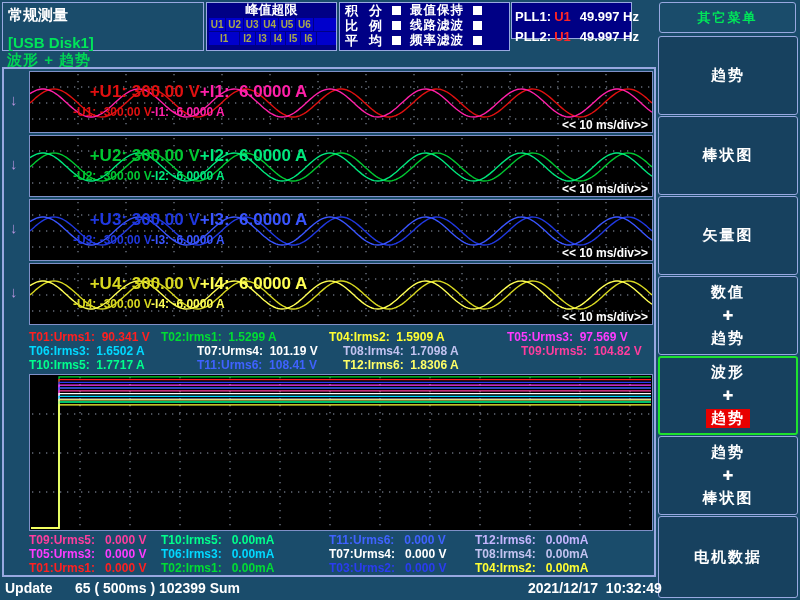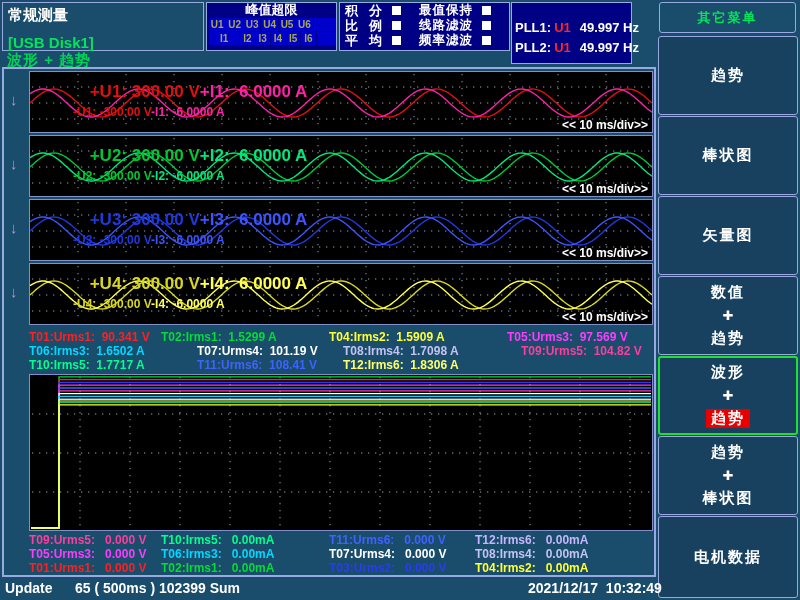--- a/index.html
+++ b/index.html
@@ -11,21 +11,21 @@
   
   .mode-title{left:5px;top:3px;font-size:15px;color:#fff;}
   .usb{left:5px;top:31px;font-size:15px;color:#00e55a;}
   .peak-title{text-align:center;font-size:13px;color:#fff;line-height:14px;}
   .cellrow{display:flex;gap:1px;margin:1px 0 0 2px;}
   .cell{width:17px;height:13px;background:#0000cc;color:#a8a84c;font-size:10px;
     text-align:center;line-height:13px;overflow:hidden;}
   .flt-row{display:flex;align-items:center;height:15px;padding:0 5px;color:#fff;font-size:13px;}
   .zh1{width:16px;}.zh2{width:16px;margin-left:8px;}
   .chk{display:inline-block;width:9px;height:9px;background:#fff;margin-left:7px;}
-  .flabel{width:56px;margin-left:18px;font-size:12.5px;letter-spacing:1px;white-space:nowrap;}
+  .flabel{width:56px;margin-left:9px;font-size:12.5px;letter-spacing:1px;white-space:nowrap;}
   .pll-row{display:flex;align-items:center;height:20px;padding:0 3px;font-size:13px;color:#fff;white-space:pre;}
   .pll-src{color:#ff2525;margin-left:3px;}
   .pll-val{margin-left:9px;}
   
   .menu-title{left:659px;top:2px;width:137px;height:31px;border:1px solid #98a8e0;border-radius:3px;
     box-sizing:border-box;display:flex;align-items:center;justify-content:center;
     color:#00e55a;font-size:13px;letter-spacing:2px;}
   .mbtn{position:absolute;left:658px;width:140px;border:1px solid #98a8e0;border-radius:3px;
     box-sizing:border-box;background:#17415f;display:flex;flex-direction:column;
     align-items:center;justify-content:center;color:#fff;font-size:15px;letter-spacing:2px;gap:6px;}
@@ -105,21 +105,21 @@
 
       <div class="flt-row">
         <span class="zh1">平</span>
         <span class="zh2">均</span>
         <span class="chk"></span>
         <span class="flabel">频率滤波</span>
         <span class="chk"></span>
       </div>
     </div>
 
-  <div class="hbox navy" style="left:511px;top:2px;width:121px;height:62px;padding-top:14px;">
+  <div class="hbox navy" style="left:511px;top:2px;width:121px;height:37px;padding-top:3px;">
 
       <div class="pll-row">
         <span>PLL1:</span>
         <span class="pll-src">U1</span>
         <span class="pll-val">49.997 Hz</span>
       </div>
 
       <div class="pll-row">
         <span>PLL2:</span>
         <span class="pll-src">U1</span>

